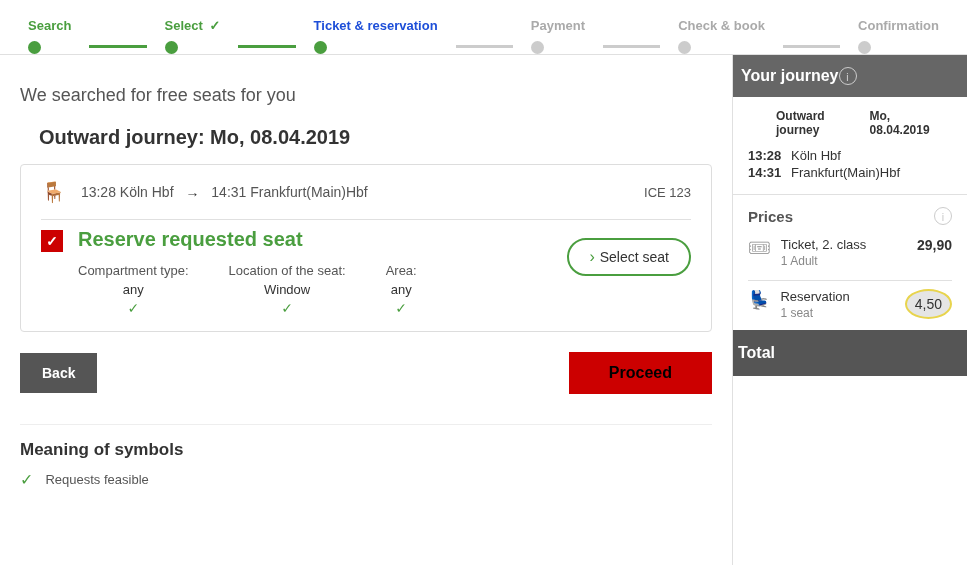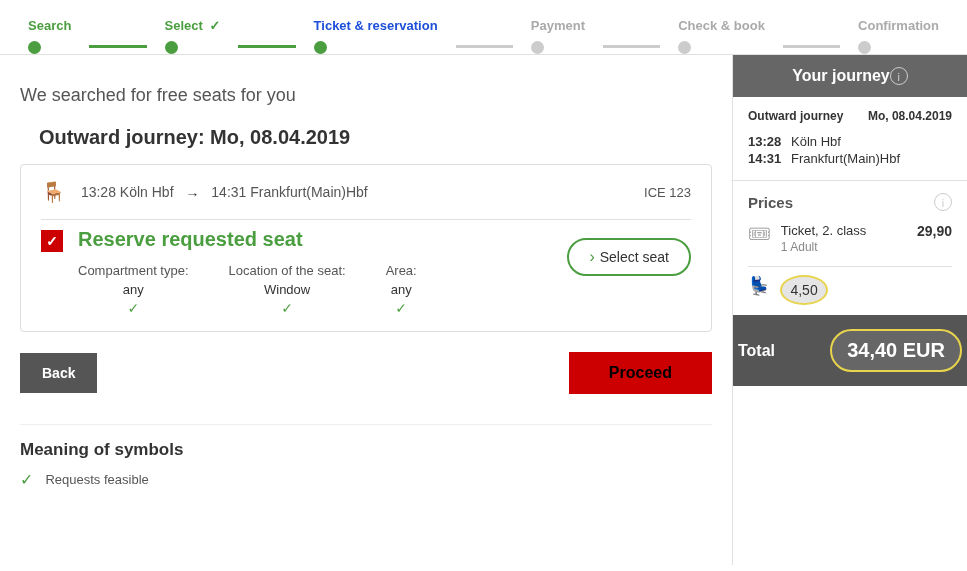--- a/index.html
+++ b/index.html
@@ -201,44 +201,44 @@
       gap: 12px;
       font-size: 13px;
       color: #555;
     }
     .symbol-check { color: #4a9e3f; font-size: 16px; }
 
     
     .sidebar-header {
       background: #666;
       color: #fff;
-      padding: 12px 15px;
-      display: flex;
-      align-items: center;
-      justify-content: center;
+      padding: 12px 8px;
+      display: flex;
+      align-items: center;
+      justify-content: flex-start;
     }
     .sidebar-header .title {
       font-size: 16px;
       font-weight: bold;
     }
     .info-circle {
       width: 18px; height: 18px;
       border-radius: 50%;
       border: 1px solid #ccc;
       display: flex; align-items: center; justify-content: center;
       font-size: 11px; color: #ccc;
       cursor: pointer;
     }
 
     .sidebar-journey {
       padding: 12px 15px;
       border-bottom: 1px solid #e0e0e0;
       font-size: 13px;
     }
-    .sj-label { font-weight: bold; font-size: 12px; margin-bottom: 5px; }
+    .sj-label { font-weight: bold; font-size: 12px; margin-bottom: 5px; margin-left: 28px; }
     .sj-date { font-weight: bold; font-size: 12px; }
     .sj-row { display: flex; gap: 8px; margin-bottom: 2px; }
     .sj-time { font-weight: bold; min-width: 35px; font-size: 13px; }
     .sj-station { font-size: 13px; }
 
     .sidebar-prices {
       padding: 12px 15px;
     }
     .prices-header {
       display: flex;
@@ -447,22 +447,25 @@
           <div class="price-name">Ticket, 2. class</div>
           <div class="price-sub">1 Adult</div>
         </div>
         <span class="price-amount">29,90</span>
       </div>
 
       <hr class="divider">
 
       <div class="reservation-row">
         <span class="price-icon">💺</span>
+        <div class="price-details">
+          <div class="price-name">Reservation</div>
+          <div class="price-sub">1 seat</div>
+        </div>
         <span class="reservation-amount">4,50</span>
       </div>
 
       <div class="total-row">
         <span class="total-label">Total</span>
-        <span class="total-amount">34,40 EUR</span>
       </div>
     </div>
   </div>
 </div>
 
 </body></html>

